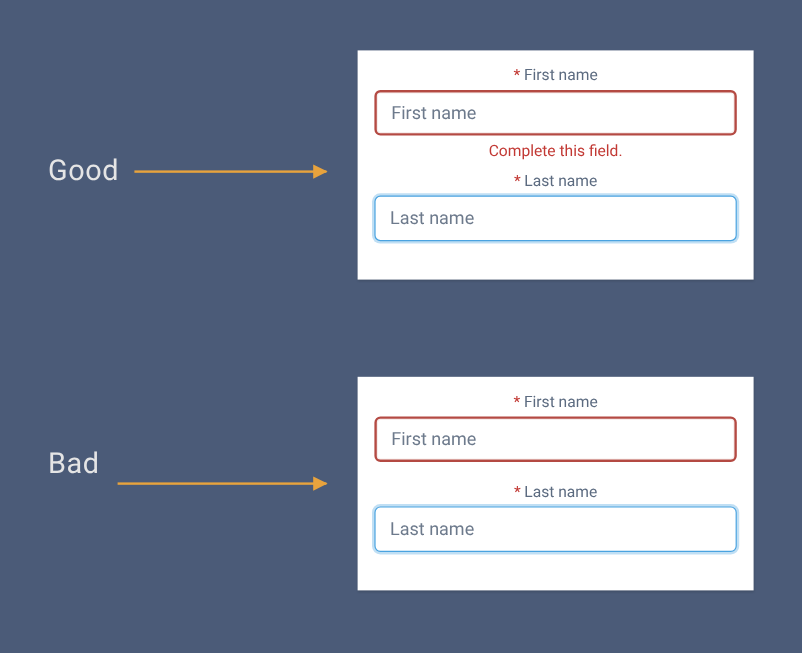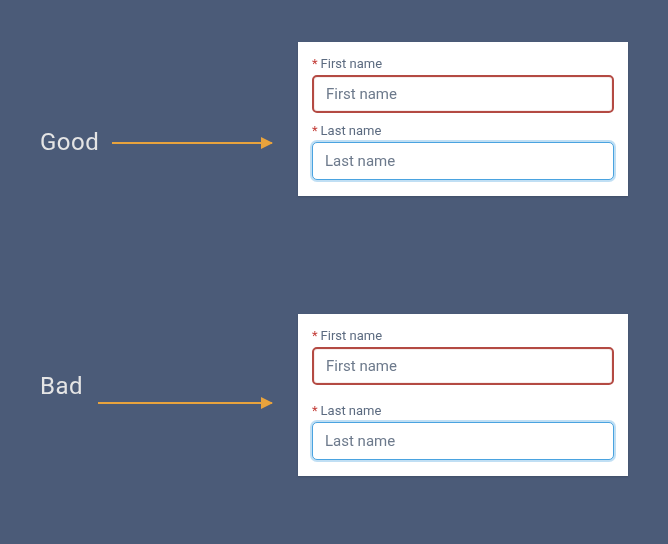--- a/index.html
+++ b/index.html
@@ -28,23 +28,24 @@
     right:-1px;top:50%;
     transform:translateY(-50%);
     border-left:12px solid #e8a33d;
     border-top:6px solid transparent;
     border-bottom:6px solid transparent;
   }
   .card{
     position:absolute;
     background:#fff;
     width:330px;
-    padding:14px 14px 16px 14px;
+    padding:14px 14px 32px 14px;
     box-sizing:border-box;
     box-shadow:0 1px 2px rgba(0,0,0,0.15);
+    text-align:center;
   }
   .field-label{
     font-size:13px;
     color:#5c6b80;
     margin-bottom:4px;
   }
   .field-label .req{
     color:#c23934;
     margin-right:3px;
   }
@@ -82,20 +83,21 @@
 
 <div class="caption" style="left:40px;top:128px">Good</div>
 <div class="arrow" style="left:112px;top:142px;width:160px"></div>
 
 <div class="card" style="left:298px;top:42px">
 
   <div class="field-label">
     <span class="req">*</span><span>First name</span>
   </div>
   <div class="text-input border-error">First name</div>
+  <div class="error-msg">Complete this field.</div>
 
   <div class="spacer-sm"></div>
 
   <div class="field-label">
     <span class="req">*</span><span>Last name</span>
   </div>
   <div class="text-input border-focus">Last name</div>
 </div>
 
 <div class="caption" style="left:40px;top:372px">Bad</div>

